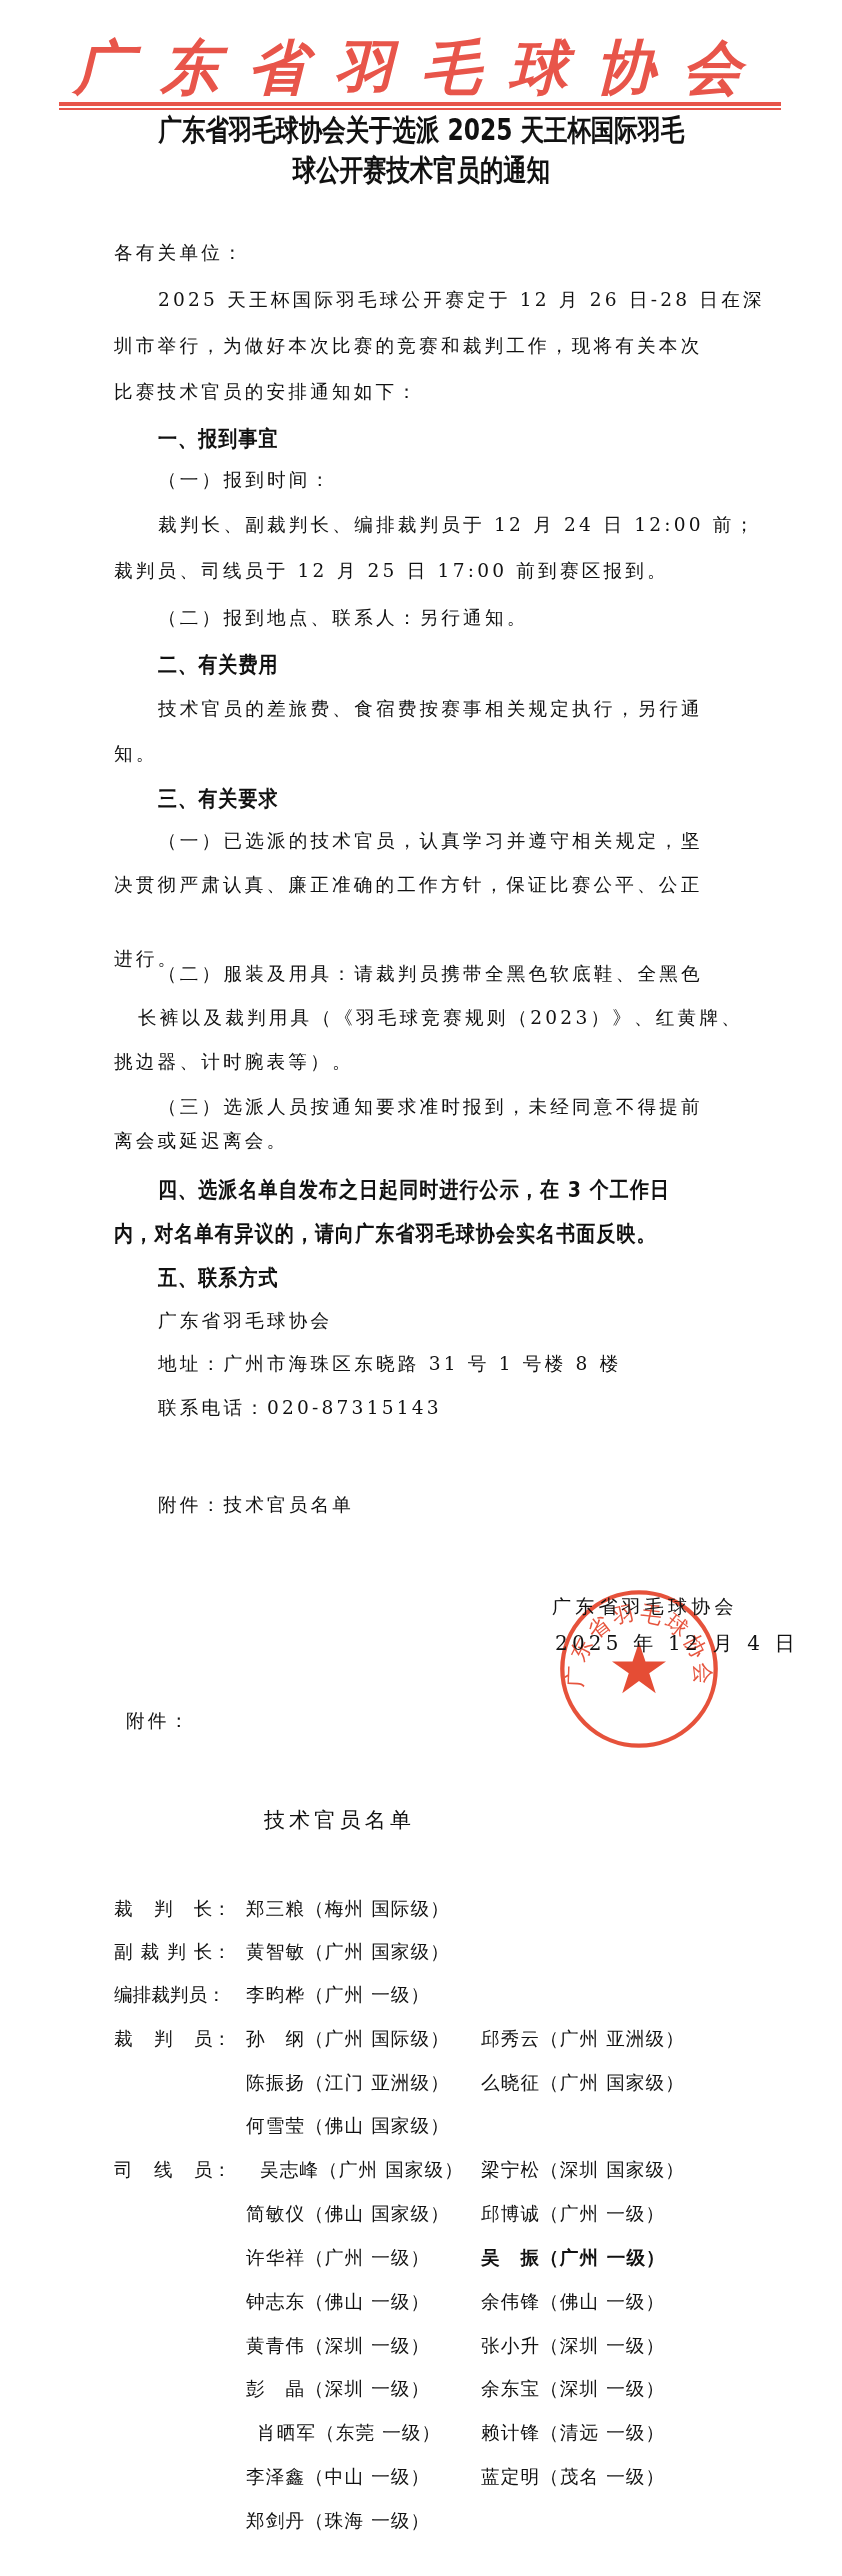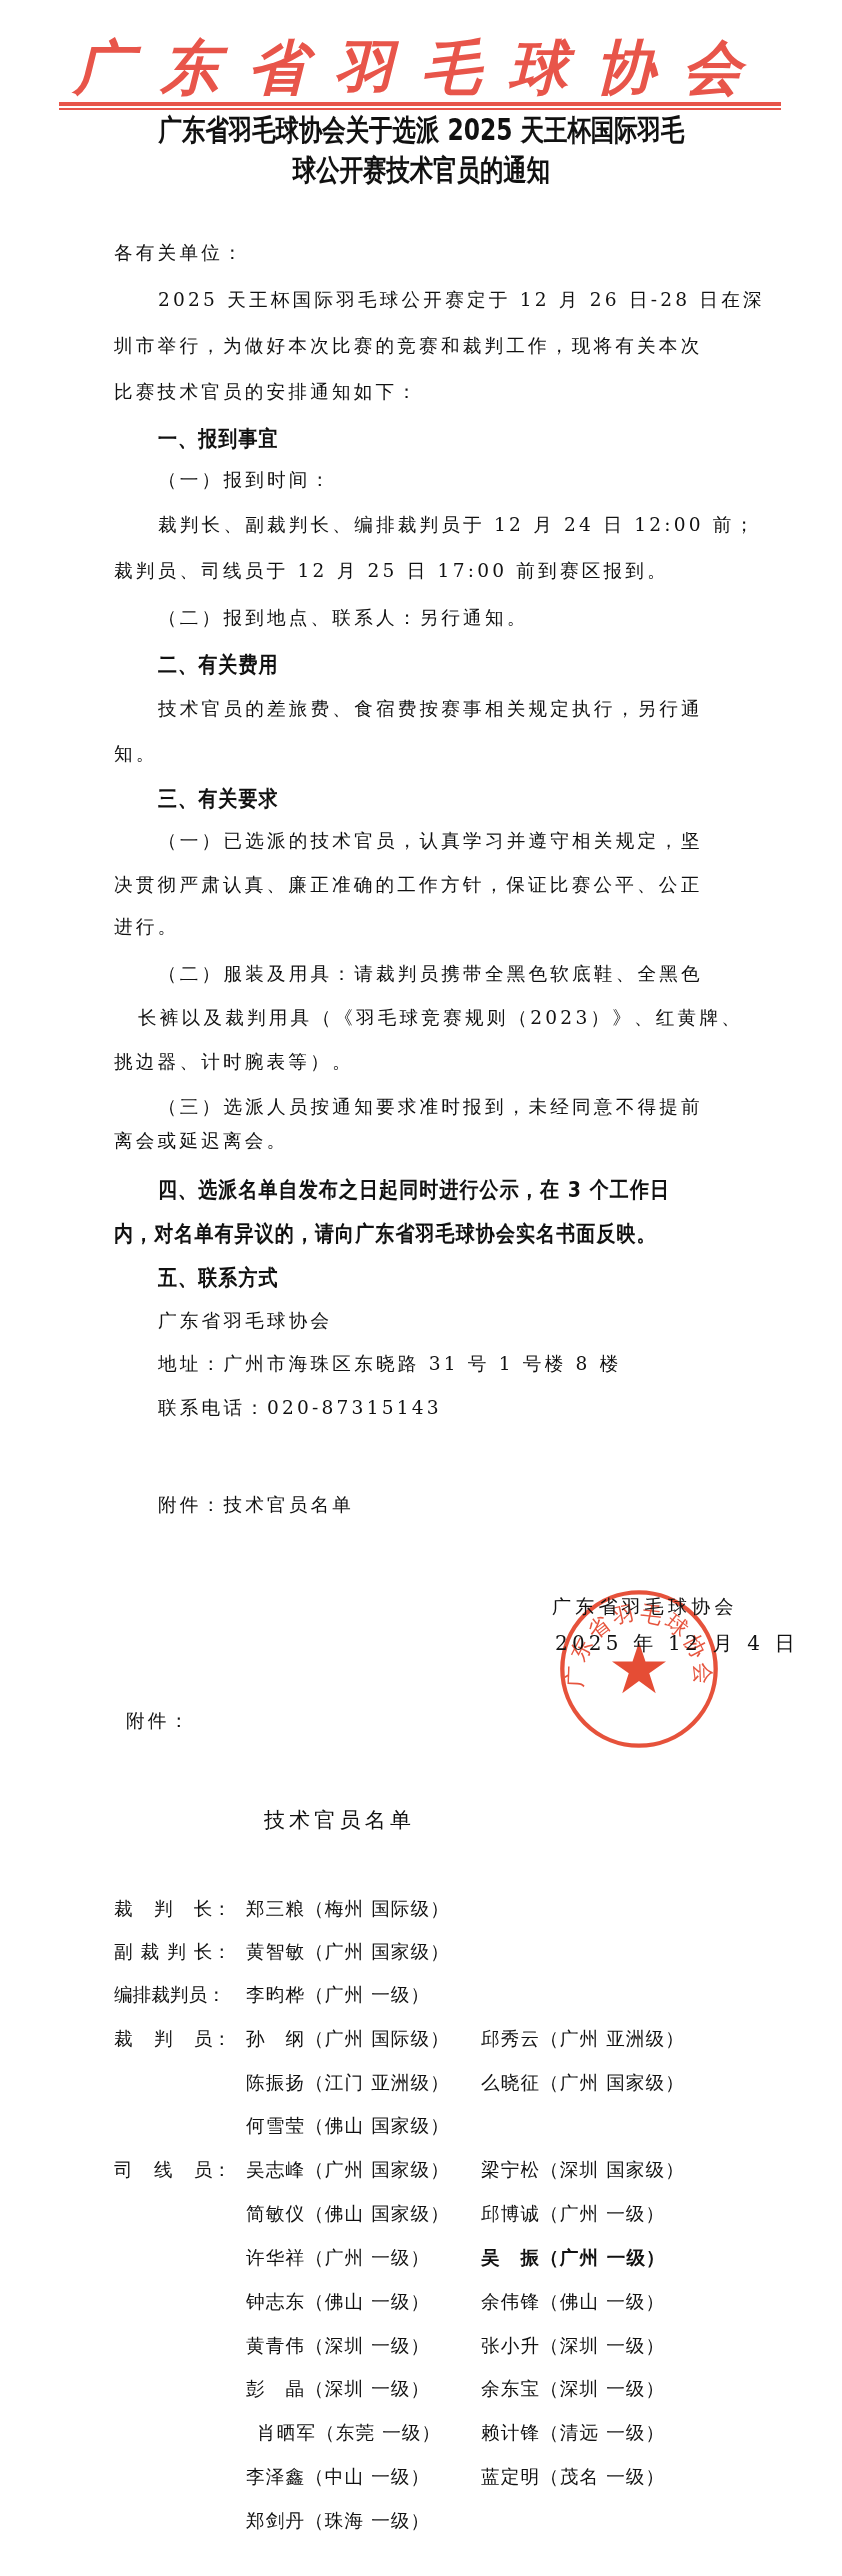--- a/index.html
+++ b/index.html
@@ -47,21 +47,21 @@
 <div class="abs body-line" style="left:114px; top:558px;">裁判员、司线员于 12 月 25 日 17:00 前到赛区报到。</div>
 <div class="abs body-line" style="left:158px; top:605px;">（二）报到地点、联系人：另行通知。</div>
 
 <div class="abs heading-line" style="left:158px; top:651px;">二、有关费用</div>
 <div class="abs body-line" style="left:158px; top:696px;">技术官员的差旅费、食宿费按赛事相关规定执行，另行通</div>
 <div class="abs body-line" style="left:114px; top:741px;">知。</div>
 
 <div class="abs heading-line" style="left:158px; top:785px;">三、有关要求</div>
 <div class="abs body-line" style="left:158px; top:828px;">（一）已选派的技术官员，认真学习并遵守相关规定，坚</div>
 <div class="abs body-line" style="left:114px; top:872px;">决贯彻严肃认真、廉正准确的工作方针，保证比赛公平、公正</div>
-<div class="abs body-line" style="left:114px; top:914px;">进行。</div>
+<div class="abs body-line" style="left:114px; top:946px;">进行。</div>
 <div class="abs body-line" style="left:158px; top:961px;">（二）服装及用具：请裁判员携带全黑色软底鞋、全黑色</div>
 <div class="abs body-line" style="left:114px; top:1005px;margin-left:24px;">长裤以及裁判用具（《羽毛球竞赛规则（2023）》、红黄牌、</div>
 <div class="abs body-line" style="left:114px; top:1049px;">挑边器、计时腕表等）。</div>
 <div class="abs body-line" style="left:158px; top:1094px;">（三）选派人员按通知要求准时报到，未经同意不得提前</div>
 <div class="abs body-line" style="left:114px; top:1128px;">离会或延迟离会。</div>
 
 <div class="abs heading-line" style="left:158px; top:1176px;">四、选派名单自发布之日起同时进行公示，在 3 个工作日</div>
 <div class="abs heading-line" style="left:114px; top:1220px;">内，对名单有异议的，请向广东省羽毛球协会实名书面反映。</div>
 
 <div class="abs heading-line" style="left:158px; top:1264px;">五、联系方式</div>
@@ -117,21 +117,21 @@
 <div class="abs roster-entry" style="left:481px; top:2026px;">邱秀云（广州 亚洲级）</div>
 <div class="abs roster-entry" style="left:246px; top:2070px;">陈振扬（江门 亚洲级）</div>
 <div class="abs roster-entry" style="left:481px; top:2070px;">么晓征（广州 国家级）</div>
 <div class="abs roster-entry" style="left:246px; top:2113px;">何雪莹（佛山 国家级）</div>
 
 <div class="abs roster-label" style="top:2157px;">
   <span>司</span>
   <span>线</span>
   <span>员：</span>
 </div>
-<div class="abs roster-entry" style="left:246px; top:2157px;">吴志峰（广州 国家级）</div>
+<div class="abs roster-entry" style="left:260px; top:2157px;">吴志峰（广州 国家级）</div>
 <div class="abs roster-entry" style="left:481px; top:2157px;">梁宁松（深圳 国家级）</div>
 <div class="abs roster-entry" style="left:246px; top:2201px;">简敏仪（佛山 国家级）</div>
 <div class="abs roster-entry" style="left:481px; top:2201px;">邱博诚（广州 一级）</div>
 <div class="abs roster-entry" style="left:246px; top:2245px;">许华祥（广州 一级）</div>
 <div class="abs roster-entry" style="left:481px; top:2245px;font-weight:bold;">吴　振（广州 一级）</div>
 <div class="abs roster-entry" style="left:246px; top:2289px;">钟志东（佛山 一级）</div>
 <div class="abs roster-entry" style="left:481px; top:2289px;">余伟锋（佛山 一级）</div>
 <div class="abs roster-entry" style="left:246px; top:2333px;">黄青伟（深圳 一级）</div>
 <div class="abs roster-entry" style="left:481px; top:2333px;">张小升（深圳 一级）</div>
 <div class="abs roster-entry" style="left:246px; top:2376px;">彭　晶（深圳 一级）</div>

